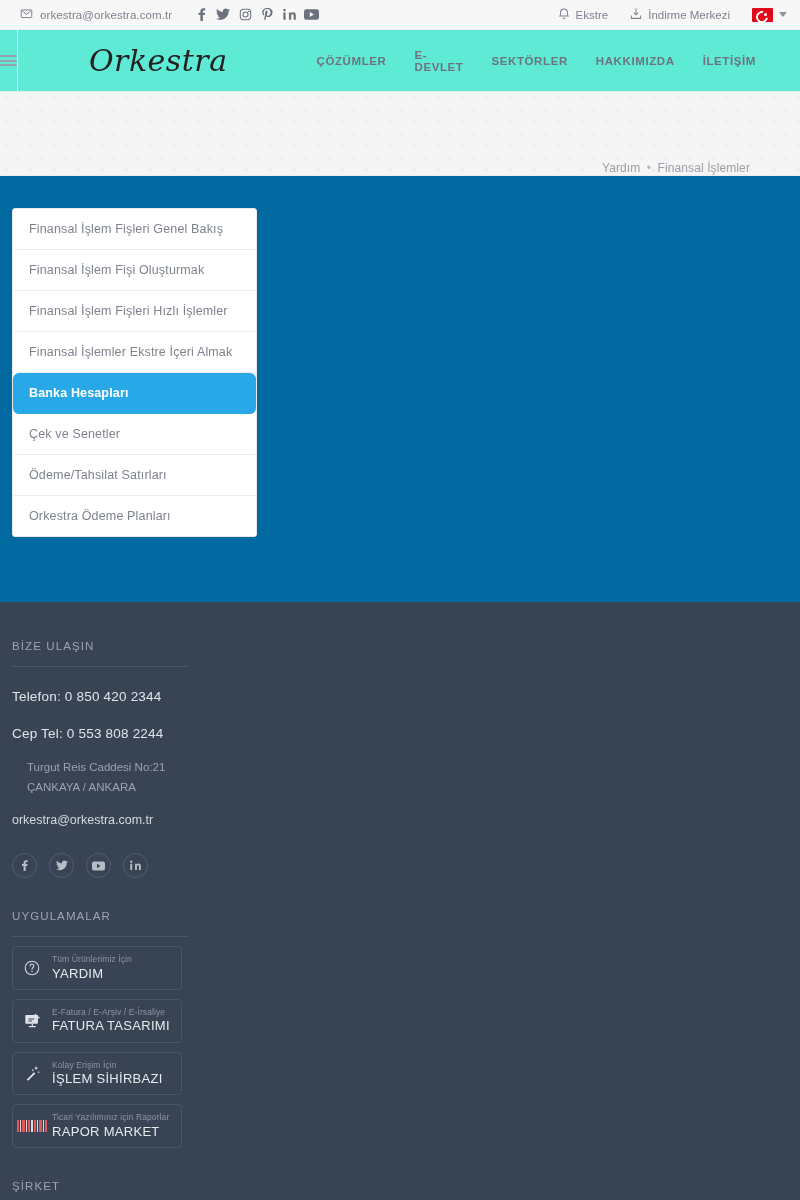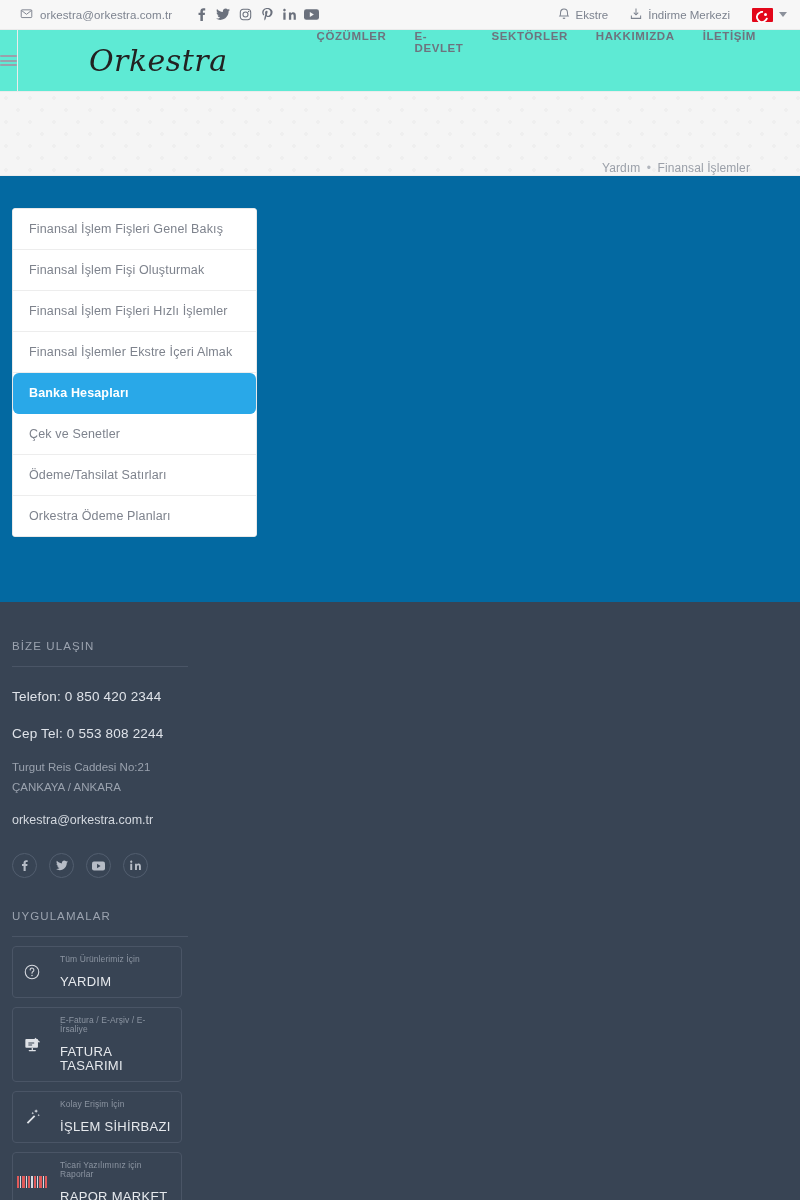--- a/index.html
+++ b/index.html
@@ -85,21 +85,21 @@
   .burger span { display: block; width: 17px; height: 2px; background: #9aa0ab; margin: 2.5px 0; border-radius: 1px; }
   .logo {
     display: flex; align-items: center;
     padding: 0 26px;
     font-family: "DejaVu Serif", serif;
     font-size: 30px;
     font-style: italic;
     color: #222;
     letter-spacing: .5px;
   }
-  .nav { display: flex; gap: 28px; margin-left: 18px; }
+  .nav { display: flex; align-items: center; gap: 28px; margin-left: 18px; }
   .nav a {
     font-size: 11.5px;
     letter-spacing: .6px;
     color: #6e737e;
     text-decoration: none;
     font-weight: 600;
   }
   .hdr-spacer { flex: 1; }
   .hdr-actions { display: flex; align-items: center; gap: 10px; padding-right: 20px; }
   .circle-btn {
@@ -188,20 +188,21 @@
     font-size: 13.5px;
     color: #dfe3e9;
     margin-top: 22px;
     letter-spacing: .2px;
   }
   .f-addr {
     font-size: 11.5px;
     color: #9aa2ae;
     margin-top: 16px;
     line-height: 1.75;
+    margin-left: 15px;
   }
   .f-mail {
     font-size: 12.5px;
     color: #d3d8df;
     margin-top: 16px;
   }
   .f-social {
     display: flex; gap: 12px;
     margin-top: 26px;
   }
@@ -216,37 +217,37 @@
   .f-gap { height: 32px; }
 
   .app-card {
     margin-top: 9px;
     width: 170px;
     border: 1px solid #4a5566;
     border-radius: 4px;
     padding: 8px 10px;
     display: flex;
     align-items: center;
-    gap: 19px;
+    gap: 11px;
     cursor: pointer;
   }
   .app-card .ic { width: 18px; display: flex; align-items: center; justify-content: center; flex-shrink: 0; }
   .app-card .txt { line-height: 1.1; }
   .app-card .sub {
     font-size: 8.5px;
     color: #8b94a1;
     letter-spacing: .1px;
     display: block;
   }
   .app-card .main-t {
     font-size: 13px;
     color: #e6e9ed;
     letter-spacing: .3px;
     display: block;
-    margin-top: 10px;
+    margin-top: 2px;
   }
 
   
   .barcode { display: flex; gap: 1px; align-items: flex-end; height: 12px; }
   .barcode i { display: block; width: 1.5px; background: #d7dae0; height: 12px; }
   .barcode i.r { background: #e05a5a; }
   .barcode i.w { width: 2.5px; }
 </style>
 </head>
 <body>

